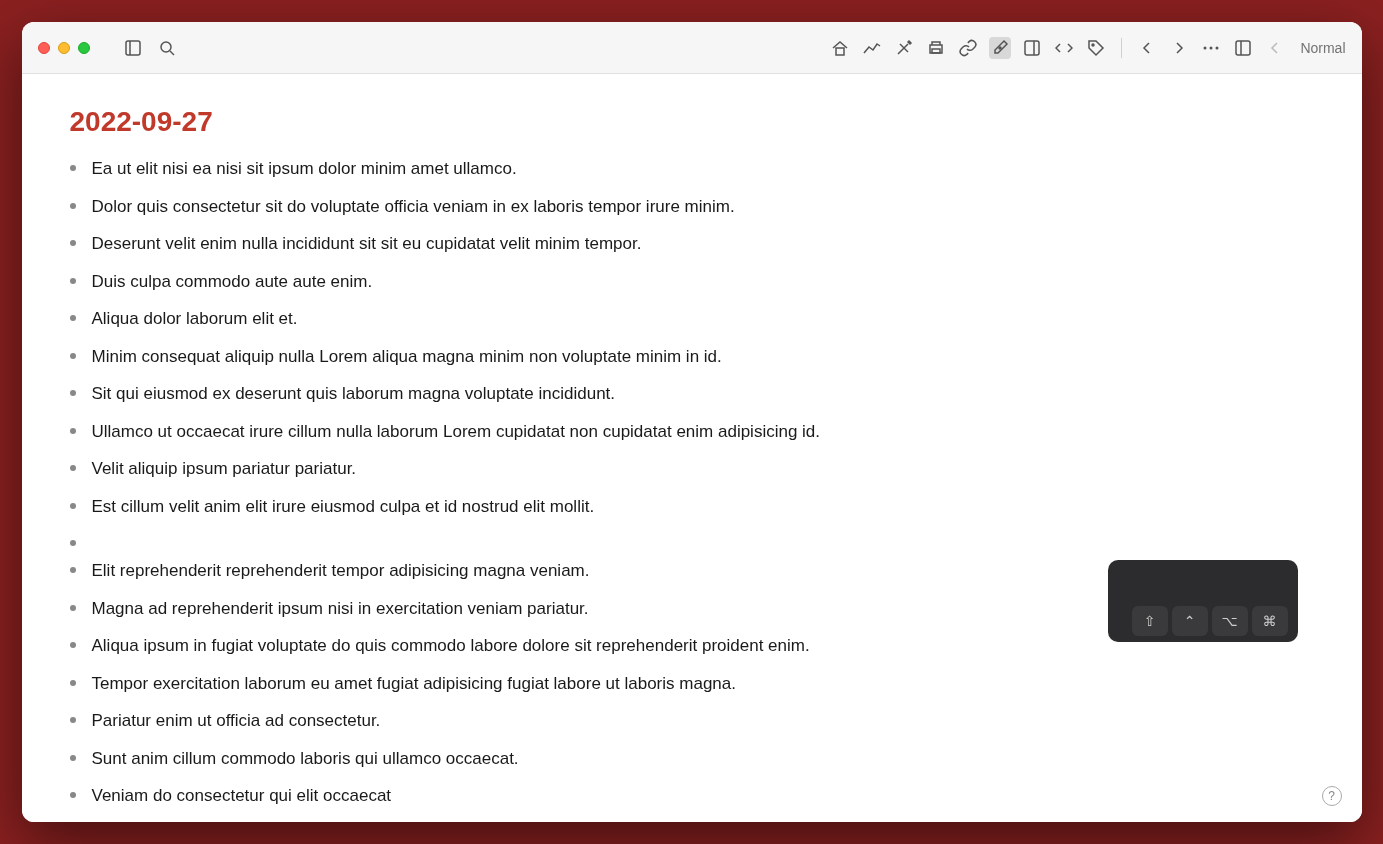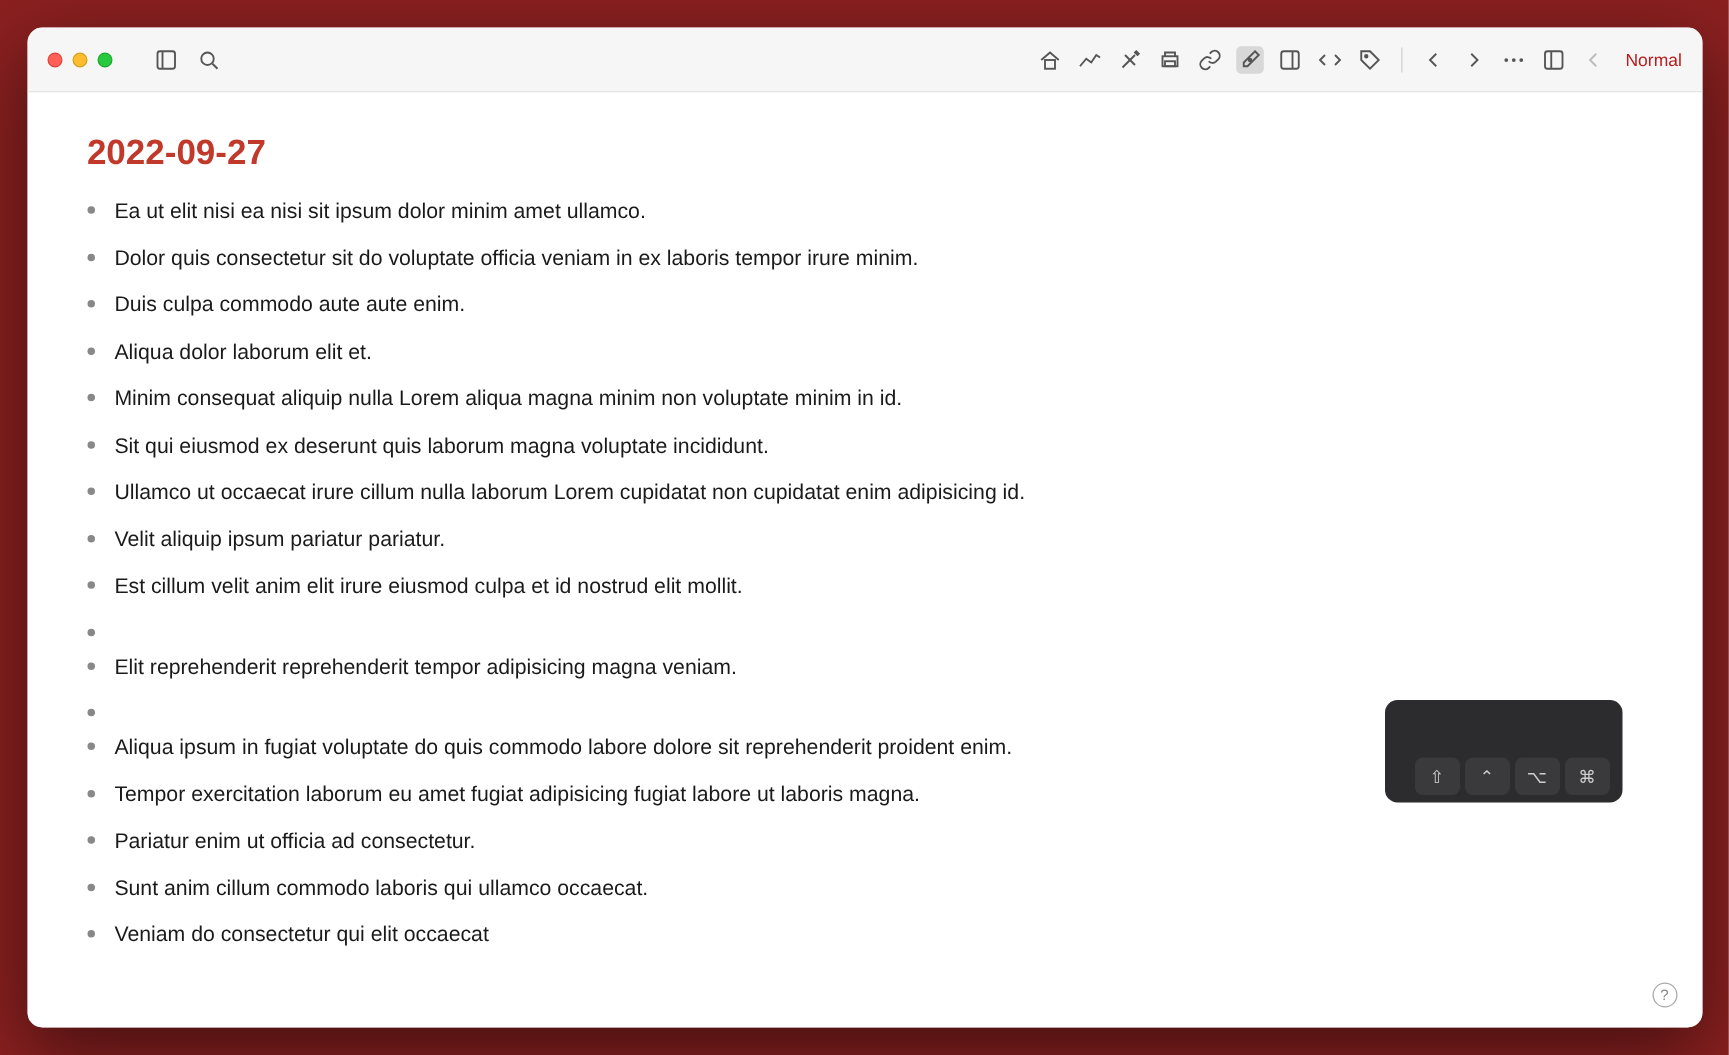--- a/index.html
+++ b/index.html
@@ -90,21 +90,21 @@
       background: rgba(0,0,0,0.12);
     }
 
     .tb-icon svg {
       width: 18px;
       height: 18px;
     }
 
     .normal-label {
       font-size: 14px;
-      color: #b91c1c;
+      color: #737373;
       margin-left: 4px;
     }
 
     .toolbar-divider {
       width: 1px;
       height: 20px;
       background: #d0d0d0;
       margin: 0 4px;
     }
 
@@ -337,20 +337,24 @@
     <li class="bullet-item">
           <span class="bullet-dot"></span>
           <span>Ea ut elit nisi ea nisi sit ipsum dolor minim amet ullamco.</span>
         </li>
         <li class="bullet-item">
           <span class="bullet-dot"></span>
           <span>Dolor quis consectetur sit do voluptate officia veniam in ex laboris tempor irure minim.</span>
         </li>
         <li class="bullet-item">
           <span class="bullet-dot"></span>
+          <span>Deserunt velit enim nulla incididunt sit sit eu cupidatat velit minim tempor.</span>
+        </li>
+        <li class="bullet-item">
+          <span class="bullet-dot"></span>
           <span>Duis culpa commodo aute aute enim.</span>
         </li>
         <li class="bullet-item">
           <span class="bullet-dot"></span>
           <span>Aliqua dolor laborum elit et.</span>
         </li>
         <li class="bullet-item">
           <span class="bullet-dot"></span>
           <span>Minim consequat aliquip nulla Lorem aliqua magna minim non voluptate minim in id.</span>
         </li>
@@ -372,20 +376,21 @@
         </li>
         <li class="bullet-item">
           <span class="bullet-dot"></span>
         </li>
         <li class="bullet-item">
           <span class="bullet-dot"></span>
           <span>Elit reprehenderit reprehenderit tempor adipisicing magna veniam.</span>
         </li>
         <li class="bullet-item">
           <span class="bullet-dot"></span>
+          <span>Magna ad reprehenderit ipsum nisi in exercitation veniam pariatur.</span>
         </li>
         <li class="bullet-item">
           <span class="bullet-dot"></span>
           <span>Aliqua ipsum in fugiat voluptate do quis commodo labore dolore sit reprehenderit proident enim.</span>
         </li>
         <li class="bullet-item">
           <span class="bullet-dot"></span>
           <span>Tempor exercitation laborum eu amet fugiat adipisicing fugiat labore ut laboris magna.</span>
         </li>
         <li class="bullet-item">

